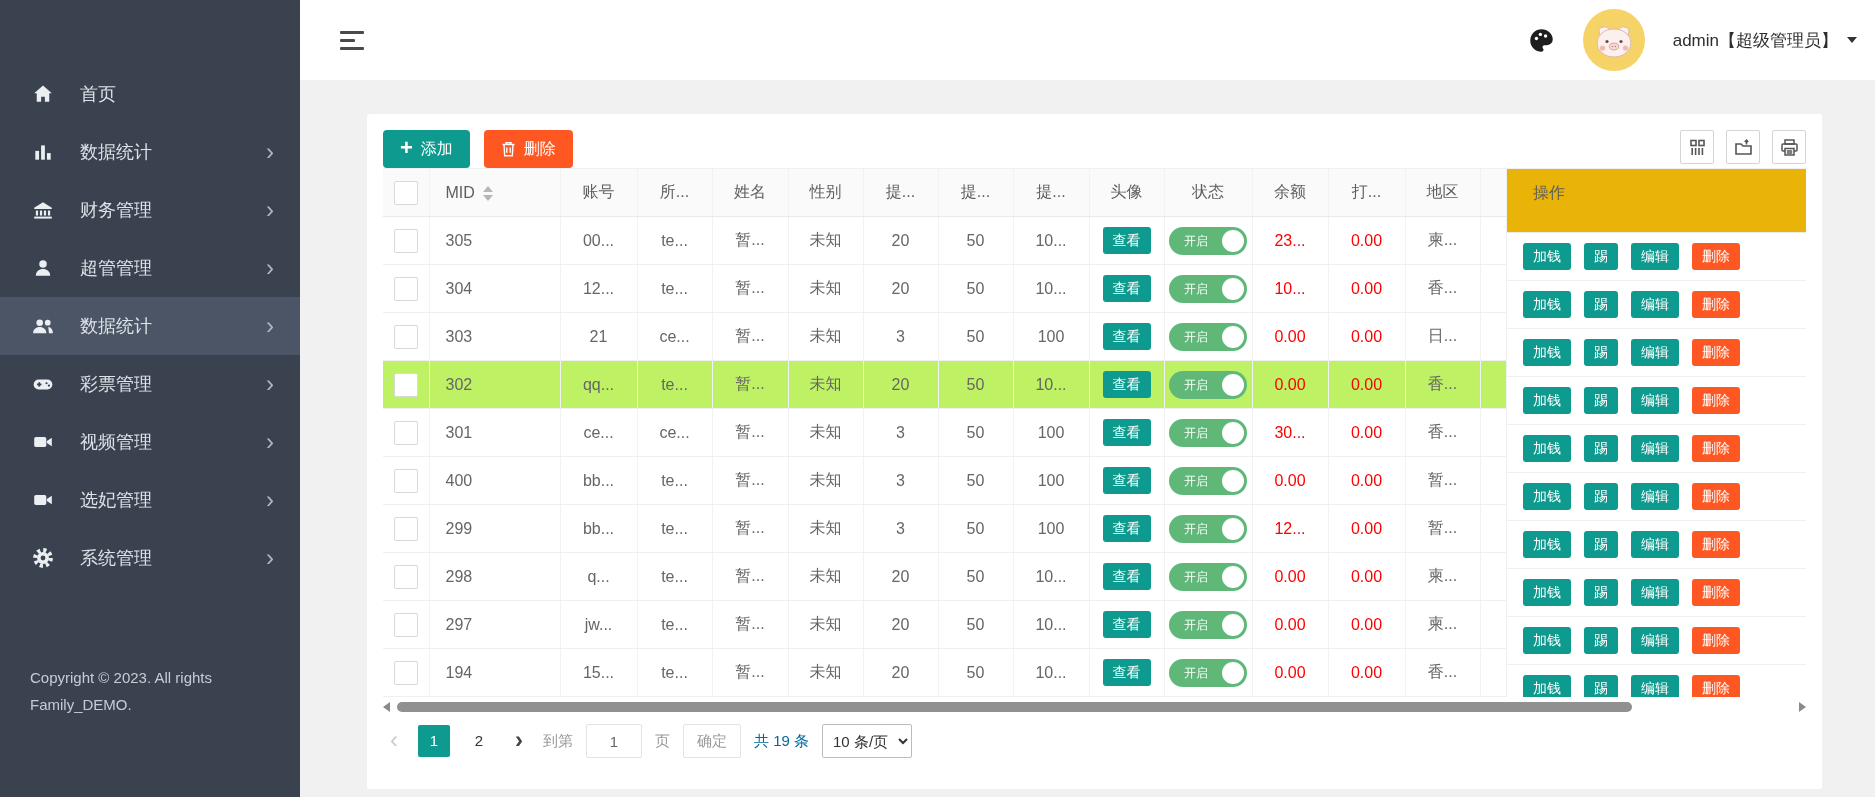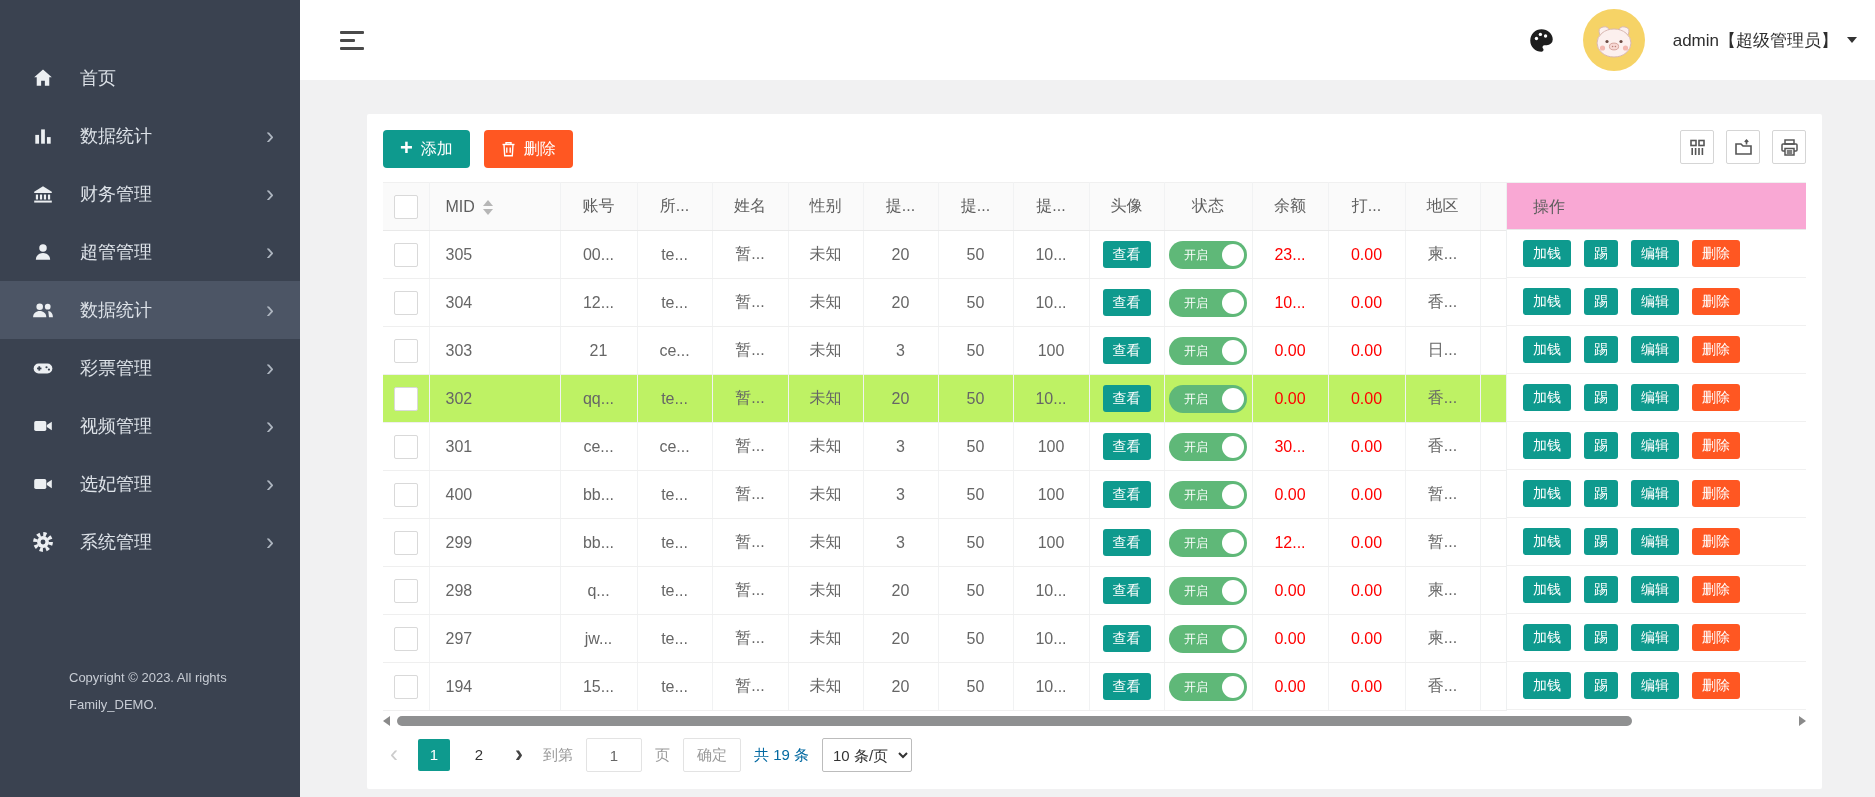--- a/index.html
+++ b/index.html
@@ -4,27 +4,27 @@
 <style>
   :root{
     --teal:#0e9a8e; --orange:#ff5722; --green:#5FB878; --red:#ff0000;
     --side-bg:#3a4250; --side-active:#4c5565;
   }
   *{box-sizing:border-box; font-family:"Liberation Sans","DejaVu Sans",sans-serif;}
   html,body{margin:0;padding:0;width:1875px;height:797px;overflow:hidden;background:#fff;}
 
   
   .sidebar{position:fixed;left:0;top:0;width:300px;height:797px;background:var(--side-bg);z-index:5;}
-  .side-menu{padding-top:49px;}
+  .side-menu{padding-top:65px;}
   .side-item{height:58px;display:flex;align-items:center;padding:0 26px 0 32px;color:#dde2e8;font-size:18px;cursor:pointer;}
   .side-item.active{background:var(--side-active);}
   .side-icon{width:22px;height:22px;margin-right:26px;display:inline-flex;align-items:center;justify-content:center;}
   .side-icon svg{width:22px;height:22px;}
   .side-chevron{margin-left:auto;color:#aeb6c0;font-size:24px;line-height:1;font-weight:400;}
-  .copyright{position:absolute;left:30px;top:664px;width:218px;font-size:13px;line-height:27px;color:#c7ccd4;margin-left:39px;}
+  .copyright{position:absolute;left:30px;top:664px;width:218px;font-size:15px;line-height:27px;color:#c7ccd4;}
 
   
   .topbar{position:fixed;left:300px;top:0;right:0;height:80px;background:#fff;display:flex;align-items:center;padding:0 18px 0 36px;z-index:4;}
   .hamburger{display:flex;flex-direction:column;gap:5px;background:none;border:none;cursor:pointer;padding:4px;align-items:flex-start;}
   .hamburger span{display:block;height:3px;background:#4a4a4a;border-radius:1px;}
   .hamburger span:nth-child(1){width:24px;}
   .hamburger span:nth-child(2){width:15px;}
   .hamburger span:nth-child(3){width:24px;}
   .topbar-right{margin-left:auto;display:flex;align-items:center;gap:28px;}
   .palette{display:inline-flex;cursor:pointer;}
@@ -37,39 +37,39 @@
   .card{position:absolute;left:67px;top:34px;width:1455px;bottom:8px;background:#fff;border-radius:2px;padding:16px;}
   .btn-row{display:flex;align-items:flex-start;}
   .btn{display:inline-flex;align-items:center;gap:8px;height:38px;padding:0 17px;border:none;border-radius:4px;color:#fff;font-size:16px;cursor:pointer;margin-right:14px;}
   .btn.add{background:var(--teal);}
   .btn.del{background:var(--orange);}
   .plus{font-size:22px;font-weight:700;line-height:1;margin-top:-2px;}
   .tool-icons{margin-left:auto;display:flex;gap:12px;}
   .tool-icons button{width:34px;height:34px;border:1px solid #d5d5d5;background:#fff;border-radius:2px;display:flex;align-items:center;justify-content:center;cursor:pointer;padding:0;}
 
   
-  .table-wrap{position:relative;margin-top:14px;width:1423px;overflow:hidden;}
+  .table-wrap{position:relative;width:1423px;overflow:hidden;}
   table{border-collapse:collapse;table-layout:fixed;width:1217px;}
   th,td{height:48px;padding:0;text-align:center;font-size:16px;color:#666;white-space:nowrap;overflow:hidden;border-bottom:1px solid #efefef;border-right:1px solid #f1f2f3;}
   thead th{background:#fafafa;color:#5e5e5e;font-weight:400;border-top:1px solid #f0f0f0;border-bottom:1px solid #e9e9e9;}
   th:nth-child(2),td:nth-child(2){text-align:left;padding-left:16px;}
   tbody tr:nth-child(4){background:#bef264;}
   .cb{display:inline-block;width:24px;height:24px;border:1px solid #d9d9d9;border-radius:2px;background:#fff;vertical-align:middle;cursor:pointer;}
   .sort{display:inline-flex;flex-direction:column;gap:3px;margin-left:8px;vertical-align:middle;cursor:pointer;}
   .sort i{width:0;height:0;border-left:5px solid transparent;border-right:5px solid transparent;}
   .sort .up{border-bottom:6px solid #b6b6b6;}
   .sort .dn{border-top:6px solid #b6b6b6;}
   .money{color:var(--red);}
   .btn-view{background:var(--teal);color:#fff;border:none;border-radius:3px;height:27px;padding:0 10px;font-size:14px;cursor:pointer;}
   .toggle{display:inline-block;width:78px;height:28px;border-radius:14px;background:var(--green);position:relative;color:#fff;font-size:12px;line-height:28px;padding-left:15px;text-align:left;cursor:pointer;}
   .toggle::after{content:'';position:absolute;right:3px;top:3px;width:22px;height:22px;background:#fff;border-radius:50%;}
 
   
   .ops-col{position:absolute;top:0;right:0;width:300px;bottom:0;background:#fff;border-left:1px solid #eef0f1;}
-  .ops-h{height:48px;line-height:48px;background:#f9a8d4;padding-left:26px;color:#5e5e5e;font-size:16px;border-top:1px solid #f0f0f0;border-bottom:1px solid #e9e9e9;text-align:left;}
+  .ops-h{height:65px;line-height:48px;background:#eab308;padding-left:26px;color:#5e5e5e;font-size:16px;border-top:1px solid #f0f0f0;border-bottom:1px solid #e9e9e9;text-align:left;}
   .ops-r{height:48px;border-bottom:1px solid #f0f0f0;display:flex;align-items:center;gap:13px;padding-left:16px;}
   .btn-sm{height:27px;border:none;border-radius:3px;color:#fff;font-size:14px;padding:0 10px;cursor:pointer;}
   .btn-sm.t{background:var(--teal);font-family:Liberation Serif, serif;}
   .btn-sm.o{background:var(--orange);}
 
   
   .hscroll{position:relative;height:10px;margin-top:5px;width:1423px;}
   .hscroll .arr{position:absolute;top:0;width:0;height:0;border-top:5px solid transparent;border-bottom:5px solid transparent;}
   .arr.left{left:0;border-right:7px solid #8a8a8a;}
   .arr.right{right:0;border-left:7px solid #8a8a8a;}

